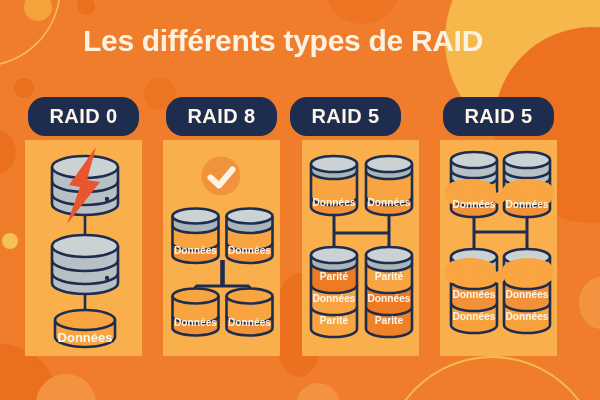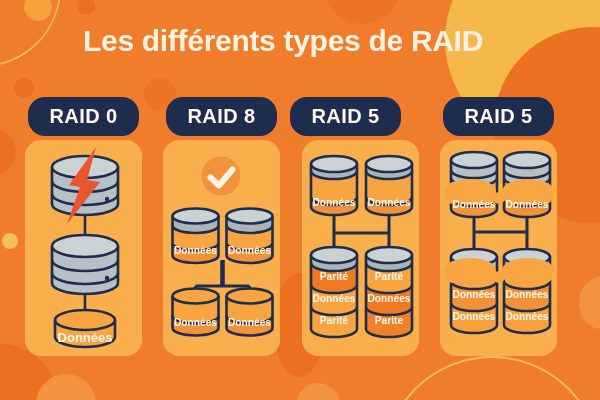--- a/index.html
+++ b/index.html
@@ -9,21 +9,21 @@
   html,body{margin:0;padding:0;}
   .stage{position:relative;width:600px;height:400px;background:var(--bg);
     overflow:hidden;font-family:"Liberation Sans",sans-serif;}
   .bg{position:absolute;left:0;top:0;}
   .title{position:absolute;top:24px;left:0;width:566px;margin:0;text-align:center;
     font-weight:bold;font-size:30px;letter-spacing:-.3px;color:var(--title);}
   .badge{position:absolute;top:97px;width:111px;height:39px;background:var(--badge);
     border-radius:17px;display:flex;align-items:center;justify-content:center;
     color:var(--cream);font-weight:bold;font-size:20px;letter-spacing:.4px;}
   .panel{position:absolute;top:140px;width:117px;height:216px;background:var(--panel);
-    border-radius:16px;}
+    border-radius:0;}
   .panel svg{position:absolute;left:0;top:0;}
   .lbl{font-family:"Liberation Sans",sans-serif;font-weight:bold;font-size:10.2px;
     fill:var(--cream);text-anchor:middle;stroke:none;}
   .lbl-lg{font-size:13px;}
   .outline{stroke:#1e2c4e;stroke-width:2.6;stroke-linejoin:round;}
 </style>
 </head>
 <body>
 
 <div class="stage">

